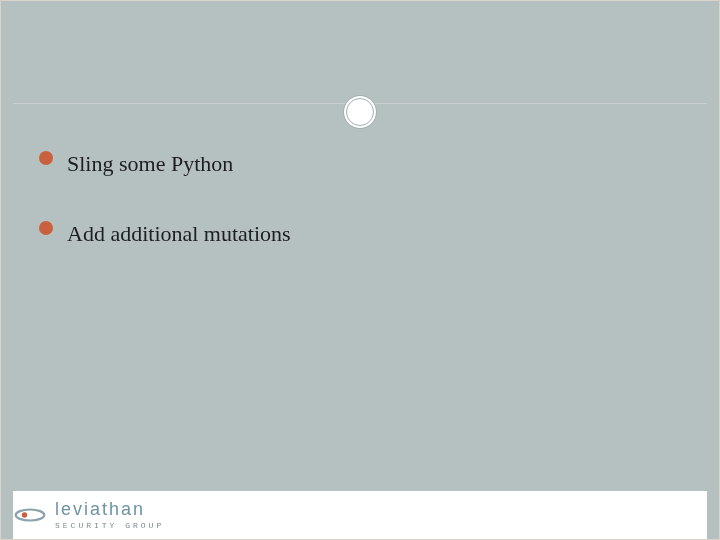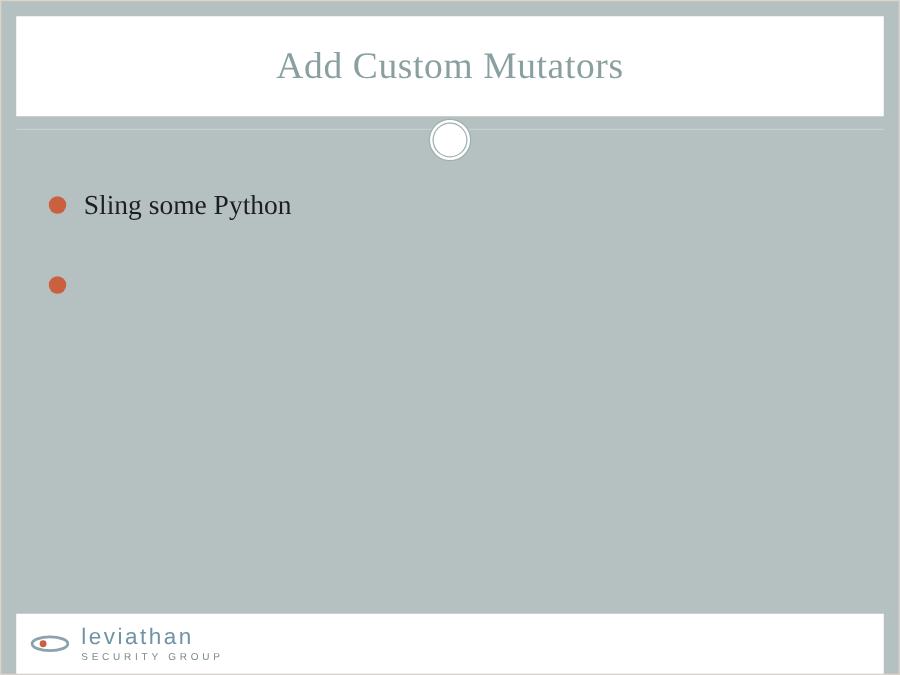--- a/index.html
+++ b/index.html
@@ -36,77 +36,74 @@
     width: 34px; height: 34px;
     border-radius: 50%;
     background: #ffffff;
     border: 4px double #9fb0b0;
   }
   .content {
     position: absolute;
     top: 150px; left: 38px; right: 38px;
   }
   .item {
-    display: flex; align-items: center;
+    display: flex; 
     margin-bottom: 44px;
   }
   .bullet {
     width: 14px; height: 14px; border-radius: 50%;
     background: #c9613f;
     margin-right: 14px;
     flex: 0 0 auto;
   }
   .item-text {
     color: #1e1e1e; font-size: 22px;
   }
   .footer {
     position: absolute;
     left: 12px; right: 12px; bottom: 0;
     height: 48px;
     background: #ffffff;
     display: flex; align-items: center;
-    padding-left: 10px;
   }
   .logo {
     display: flex; align-items: center; gap: 8px;
   }
   .logo-mark {
     width: 34px; height: 22px;
     position: relative;
   }
   .logo-mark svg { width: 100%; height: 100%; }
   .logo-text { display: flex; flex-direction: column; line-height: 1; }
   .logo-name {
     font-family: Arial, Helvetica, sans-serif;
     color: #6e93a4; font-size: 18px; letter-spacing: 2px;
     font-weight: 400;
   }
   .logo-sub {
-    font-family: Liberation Sans, sans-serif;
+    font-family: Liberation Mono, monospace;
     color: #7b8a90; font-size: 8px; letter-spacing: 3px;
     margin-top: 4px;
   }
 </style>
 </head>
 <body>
 
 <div class="slide">
-  <div class="header-band">
-    <div class="title">Add Custom Mutators</div>
-  </div>
   <div class="rule"></div>
   <div class="ring"></div>
 
   <div class="content">
     <div class="item">
       <div class="bullet"></div>
       <div class="item-text">Sling some Python</div>
     </div>
     <div class="item">
       <div class="bullet"></div>
+      <div class="item-text">Add additional mutations</div>
     </div>
   </div>
 
   <div class="footer">
     <div class="logo">
       <div class="logo-mark">
         <svg viewBox="0 0 60 40">
           <ellipse cx="30" cy="20" rx="26" ry="10" fill="none" stroke="#8aa3ad" stroke-width="4"></ellipse>
           <circle cx="20" cy="20" r="5" fill="#c9613f"></circle>
         </svg>

